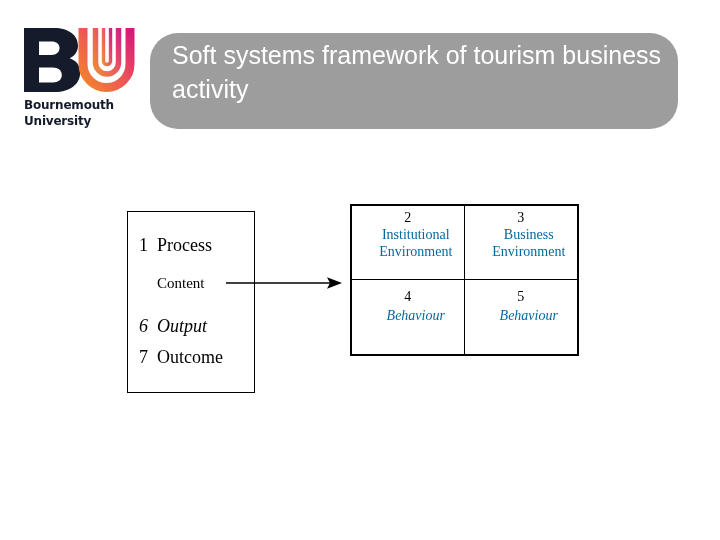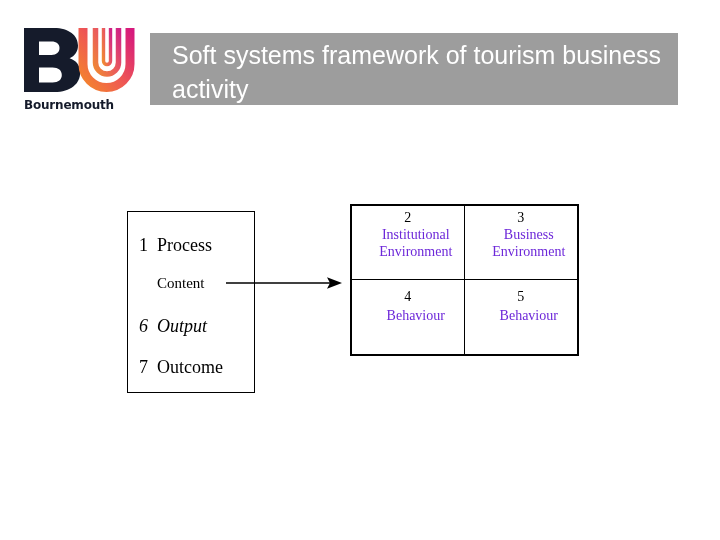--- a/index.html
+++ b/index.html
@@ -51,22 +51,23 @@
     letter-spacing: -0.2px;
   }
   #logo-wordmark .wm-line { display: block; white-space: nowrap; }
 
   
   #title-bar {
     position: absolute;
     left: 150px;
     top: 33px;
     width: 528px;
-    height: 72px;
+    height: 96px;
     background: #9d9d9d;
+    border-radius: 28px;
   }
   #title-text {
     position: absolute;
     left: 22px;
     top: 5px;
     width: 494px;
     color: #ffffff;
     font-family: "Liberation Sans", sans-serif;
     font-size: 25px;
     line-height: 34px;
@@ -96,21 +97,21 @@
   .left-item {
     position: absolute;
     font-family: "Liberation Serif", serif;
     font-size: 18px;
     color: #000000;
     white-space: nowrap;
   }
   #left-item-process  { left: 11px; top: 23px; }
   #left-item-content  { left: 29px; top: 63px; font-weight: normal; font-size: 15px; }
   #left-item-output   { left: 11px; top: 104px; font-style: italic; }
-  #left-item-outcome  { left: 11px; top: 145px; }
+  #left-item-outcome  { left: 11px; top: 135px; }
 
   
   #arrow {
     position: absolute;
     left: 226px;
     top: 272px;
     width: 116px;
     height: 22px;
   }
 
@@ -144,27 +145,27 @@
   .quad-num {
     font-family: "Liberation Serif", serif;
     font-size: 14px;
     line-height: 17px;
     color: #000000;
   }
   .quad-label {
     font-family: "Liberation Serif", serif;
     font-size: 14px;
     line-height: 17px;
-    color: #6d28d9;
+    color: #0369a1;
     text-align: center;
     white-space: pre-line;
     margin-left: 16px;
   }
   #quad-4 .quad-num, #quad-5 .quad-num { padding-top: 5px; }
-  #quad-4 .quad-label, #quad-5 .quad-label { padding-top: 2px; }
+  #quad-4 .quad-label, #quad-5 .quad-label { padding-top: 2px; font-style: italic; }
 </style>
 </head>
 <body>
 
 <div id="slide">
 
   <div id="logo-block">
     <svg id="logo-mark" viewBox="0 0 118 70">
       <defs>
         <linearGradient id="ugrad" x1="0" y1="1" x2="1" y2="0">
@@ -191,20 +192,21 @@
         <path d="M61,2 v36 a23.5,23.5 0 0 0 47,0 V2" stroke="url(#ugrad)" stroke-width="9"></path>
 
         <path d="M73.5,2 v34.5 a11.5,11.5 0 0 0 23,0 V2" stroke="url(#ugrad2)" stroke-width="5.5"></path>
 
         <path d="M81.5,2 v33 a3.5,3.5 0 0 0 7,0 V2" stroke="url(#ugrad2)" stroke-width="3.4"></path>
       </g>
     </svg>
 
     <div id="logo-wordmark">
       <span class="wm-line">Bournemouth</span>
+      <span class="wm-line">University</span>
     </div>
   </div>
 
   <div id="title-bar">
     <h1 id="title-text">Soft systems framework of tourism business activity</h1>
   </div>
 
   <div id="diagram">
 
     <div id="left-box">

